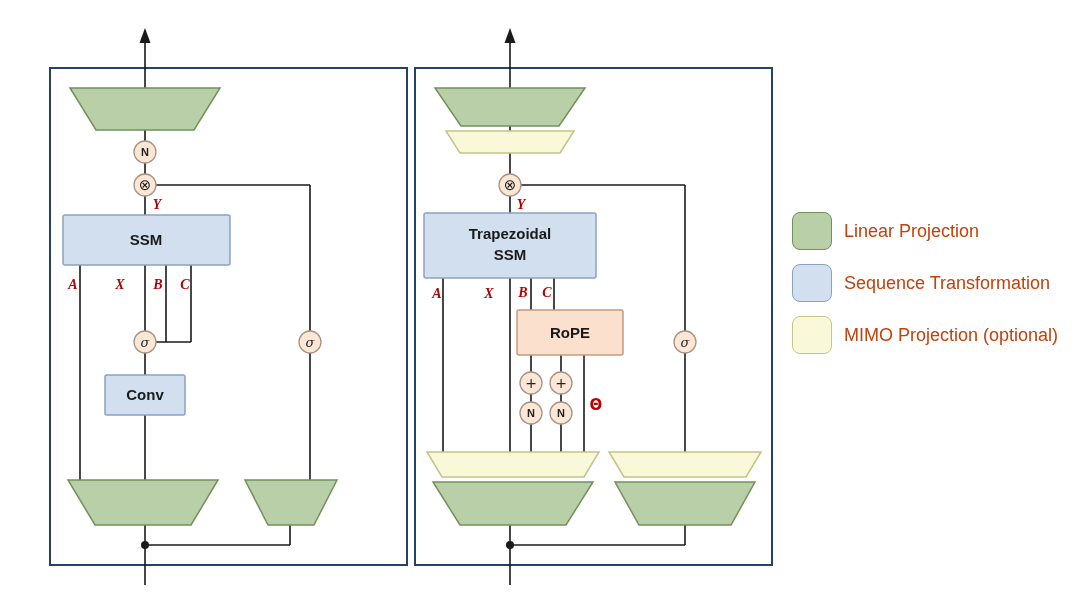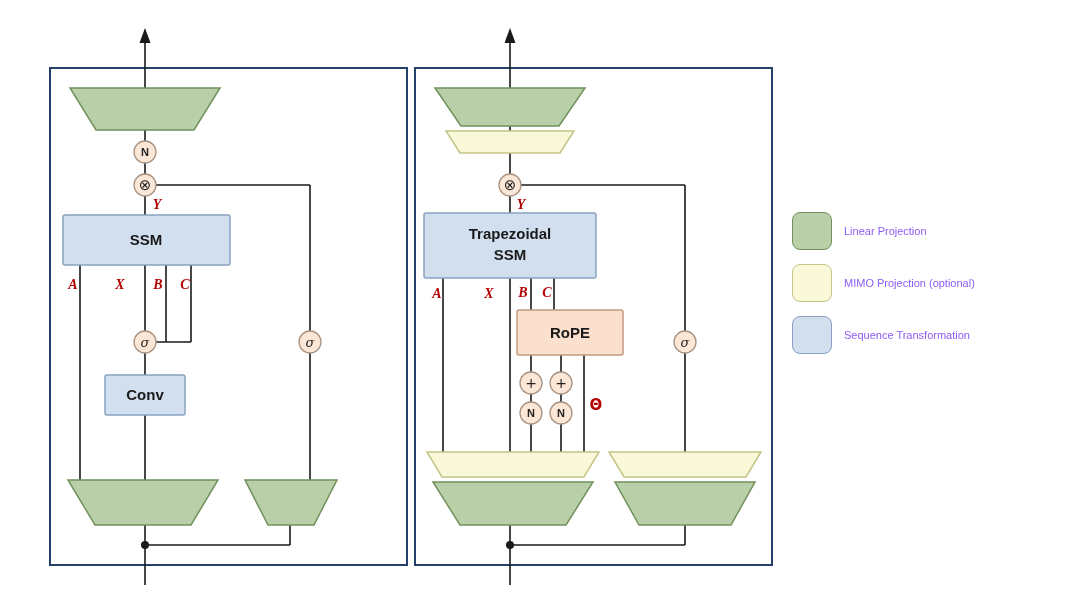--- a/index.html
+++ b/index.html
@@ -21,21 +21,21 @@
   .box-label{font-family:"Liberation Sans",sans-serif;font-weight:700;font-size:15px;fill:#1a1a1a;text-anchor:middle;}
   .red-label{font-family:"Liberation Serif",serif;font-style:italic;font-weight:700;font-size:14px;fill:#b30303;text-anchor:middle;}
   .theta-label{font-family:"DejaVu Sans",sans-serif;font-weight:700;font-size:15px;fill:#b30303;text-anchor:middle;}
   .sym-n{font-family:"Liberation Sans",sans-serif;font-weight:700;font-size:11px;fill:#222;text-anchor:middle;}
   .sym-sigma{font-family:"DejaVu Serif",serif;font-style:italic;font-size:13px;fill:#222;text-anchor:middle;}
   .sym-mul{font-family:"DejaVu Sans",sans-serif;font-size:15px;fill:#222;text-anchor:middle;}
   .sym-plus{font-family:"DejaVu Sans",sans-serif;font-size:14px;fill:#222;text-anchor:middle;}
 
   .legend{position:absolute;left:792px;top:212px;width:278px;display:flex;flex-direction:column;gap:14px;}
   .legend-row{display:flex;align-items:center;gap:12px;}
-  .legend-label{font-size:11px;color:#8b5cf6;line-height:1.35;width:222px;}
+  .legend-label{font-size:18px;color:#c2410c;line-height:1.35;width:222px;}
   .swatch{flex:0 0 auto;width:38px;height:36px;border-radius:8px;border:1.5px solid transparent;}
   .swatch-green{background:#b9cfa7;border-color:#71915c;}
   .swatch-blue{background:#d2dfee;border-color:#8aa2c0;}
   .swatch-yellow{background:#f9f8d9;border-color:#c5c386;}
   .swatch-circle{width:34px;height:34px;border-radius:50%;background:#fce6d5;border-color:#a89383;}
 </style>
 </head>
 <body>
 
 <div class="canvas">
@@ -158,21 +158,21 @@
     <text class="theta-label" x="596" y="410">Θ</text>
   </g>
 </svg>
 
   <div class="legend">
     <div class="legend-row">
       <span class="swatch swatch-green"></span>
       <span class="legend-label">Linear Projection</span>
     </div>
     <div class="legend-row">
+      <span class="swatch swatch-blue"></span>
+      <span class="legend-label">Sequence Transformation</span>
+    </div>
+    <div class="legend-row">
       <span class="swatch swatch-yellow"></span>
       <span class="legend-label">MIMO Projection (optional)</span>
-    </div>
-    <div class="legend-row">
-      <span class="swatch swatch-blue"></span>
-      <span class="legend-label">Sequence Transformation</span>
     </div>
   </div>
 </div>
 
 </body></html>

